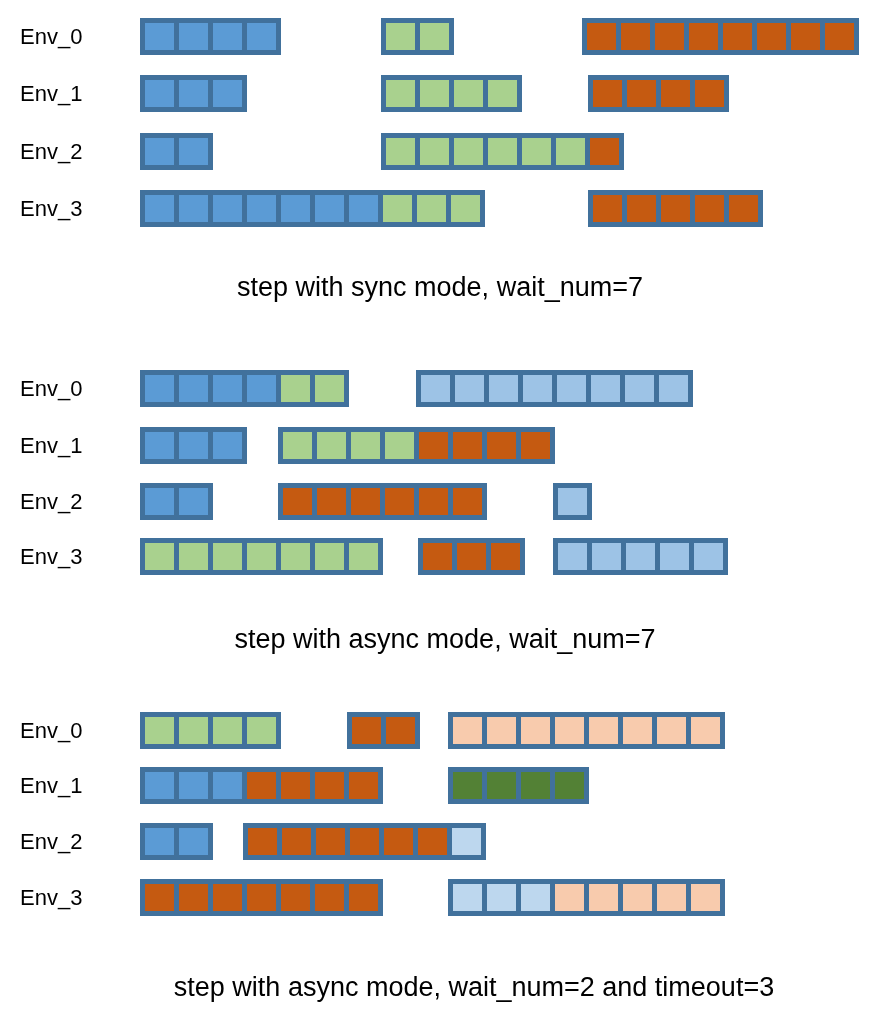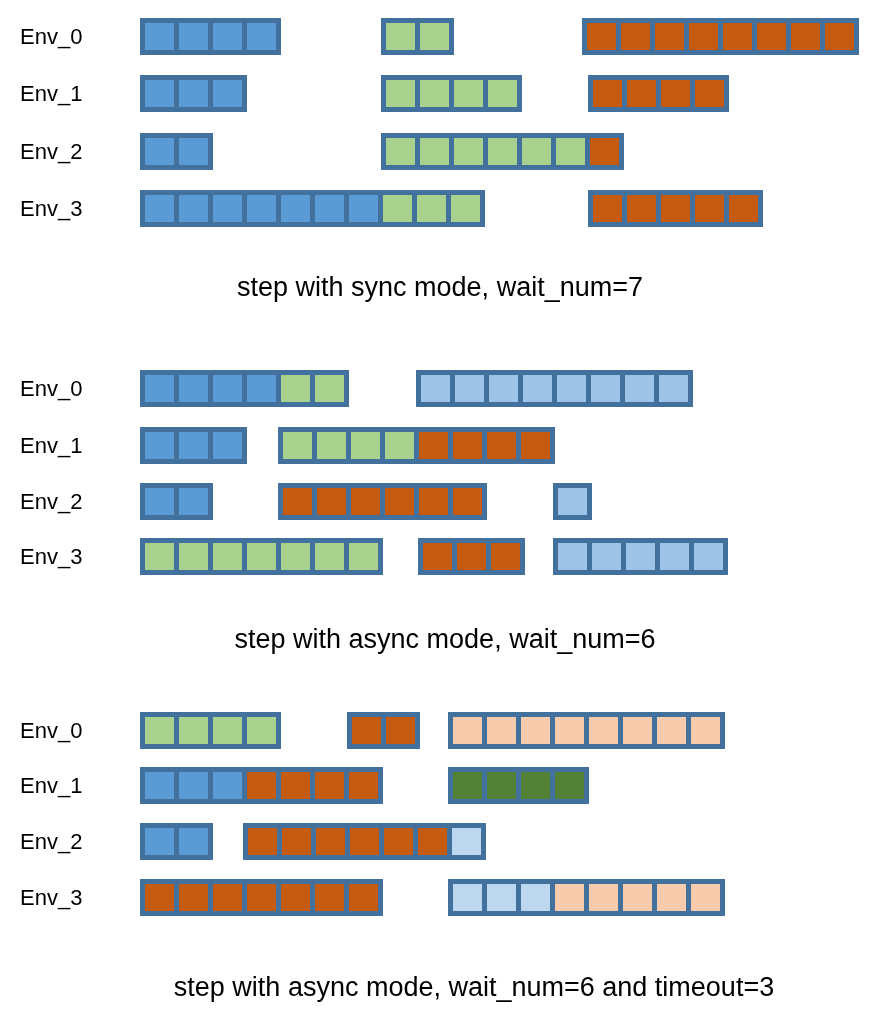--- a/index.html
+++ b/index.html
@@ -194,21 +194,21 @@
           <div class="step-cell" style="background: rgb(197, 90, 17);"></div>
         </div>
         <div class="step-block" style="left: 553px; background: rgb(65, 113, 156);">
           <div class="step-cell" style="background: rgb(157, 195, 230);"></div>
           <div class="step-cell" style="background: rgb(157, 195, 230);"></div>
           <div class="step-cell" style="background: rgb(157, 195, 230);"></div>
           <div class="step-cell" style="background: rgb(157, 195, 230);"></div>
           <div class="step-cell" style="background: rgb(157, 195, 230);"></div>
         </div>
       </div>
-      <div class="panel-caption" style="top: 624px; left: 45px;">step with async mode, wait_num=6</div>
+      <div class="panel-caption" style="top: 624px; left: 45px;">step with async mode, wait_num=7</div>
     </div>
     <div class="panel">
       <div class="timeline-row" style="top: 712px;">
         <div class="env-label">Env_0</div>
         <div class="step-block" style="left: 140px; background: rgb(65, 113, 156);">
           <div class="step-cell" style="background: rgb(169, 209, 142);"></div>
           <div class="step-cell" style="background: rgb(169, 209, 142);"></div>
           <div class="step-cell" style="background: rgb(169, 209, 142);"></div>
           <div class="step-cell" style="background: rgb(169, 209, 142);"></div>
         </div>
@@ -276,15 +276,15 @@
           <div class="step-cell" style="background: rgb(189, 215, 238);"></div>
           <div class="step-cell" style="background: rgb(189, 215, 238);"></div>
           <div class="step-cell" style="background: rgb(189, 215, 238);"></div>
           <div class="step-cell" style="background: rgb(248, 203, 173);"></div>
           <div class="step-cell" style="background: rgb(248, 203, 173);"></div>
           <div class="step-cell" style="background: rgb(248, 203, 173);"></div>
           <div class="step-cell" style="background: rgb(248, 203, 173);"></div>
           <div class="step-cell" style="background: rgb(248, 203, 173);"></div>
         </div>
       </div>
-      <div class="panel-caption" style="top: 972px; left: 74px;">step with async mode, wait_num=6 and timeout=3</div>
+      <div class="panel-caption" style="top: 972px; left: 74px;">step with async mode, wait_num=2 and timeout=3</div>
     </div>
   </div>
 
 </body></html>

